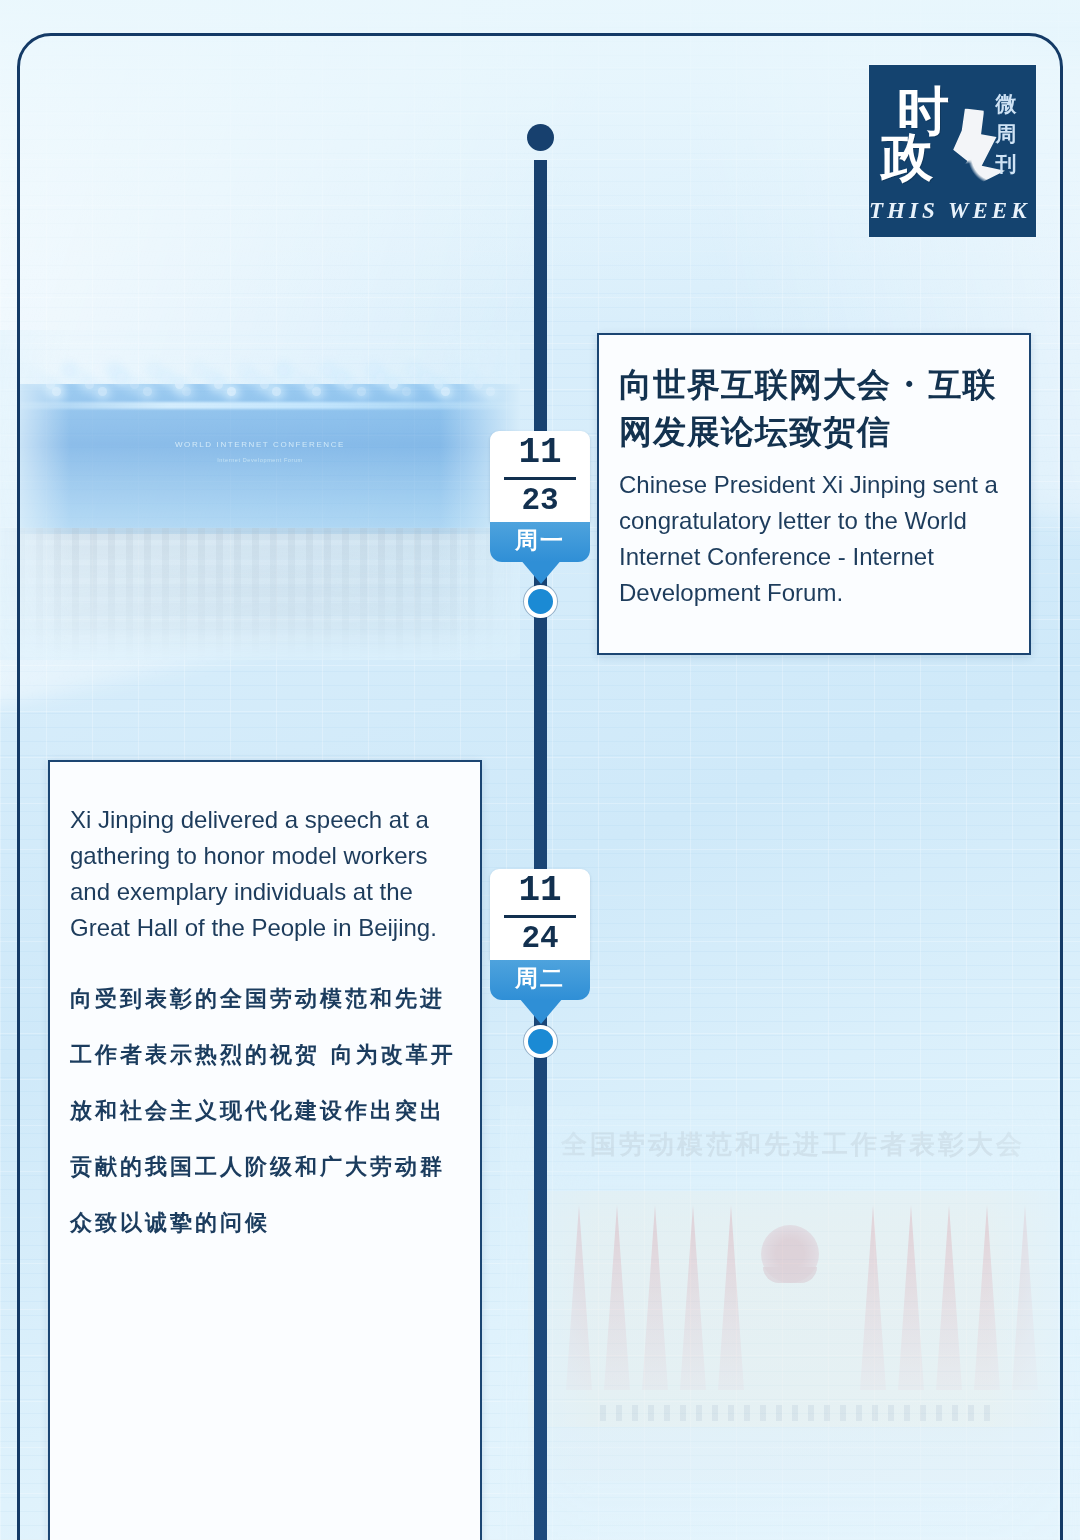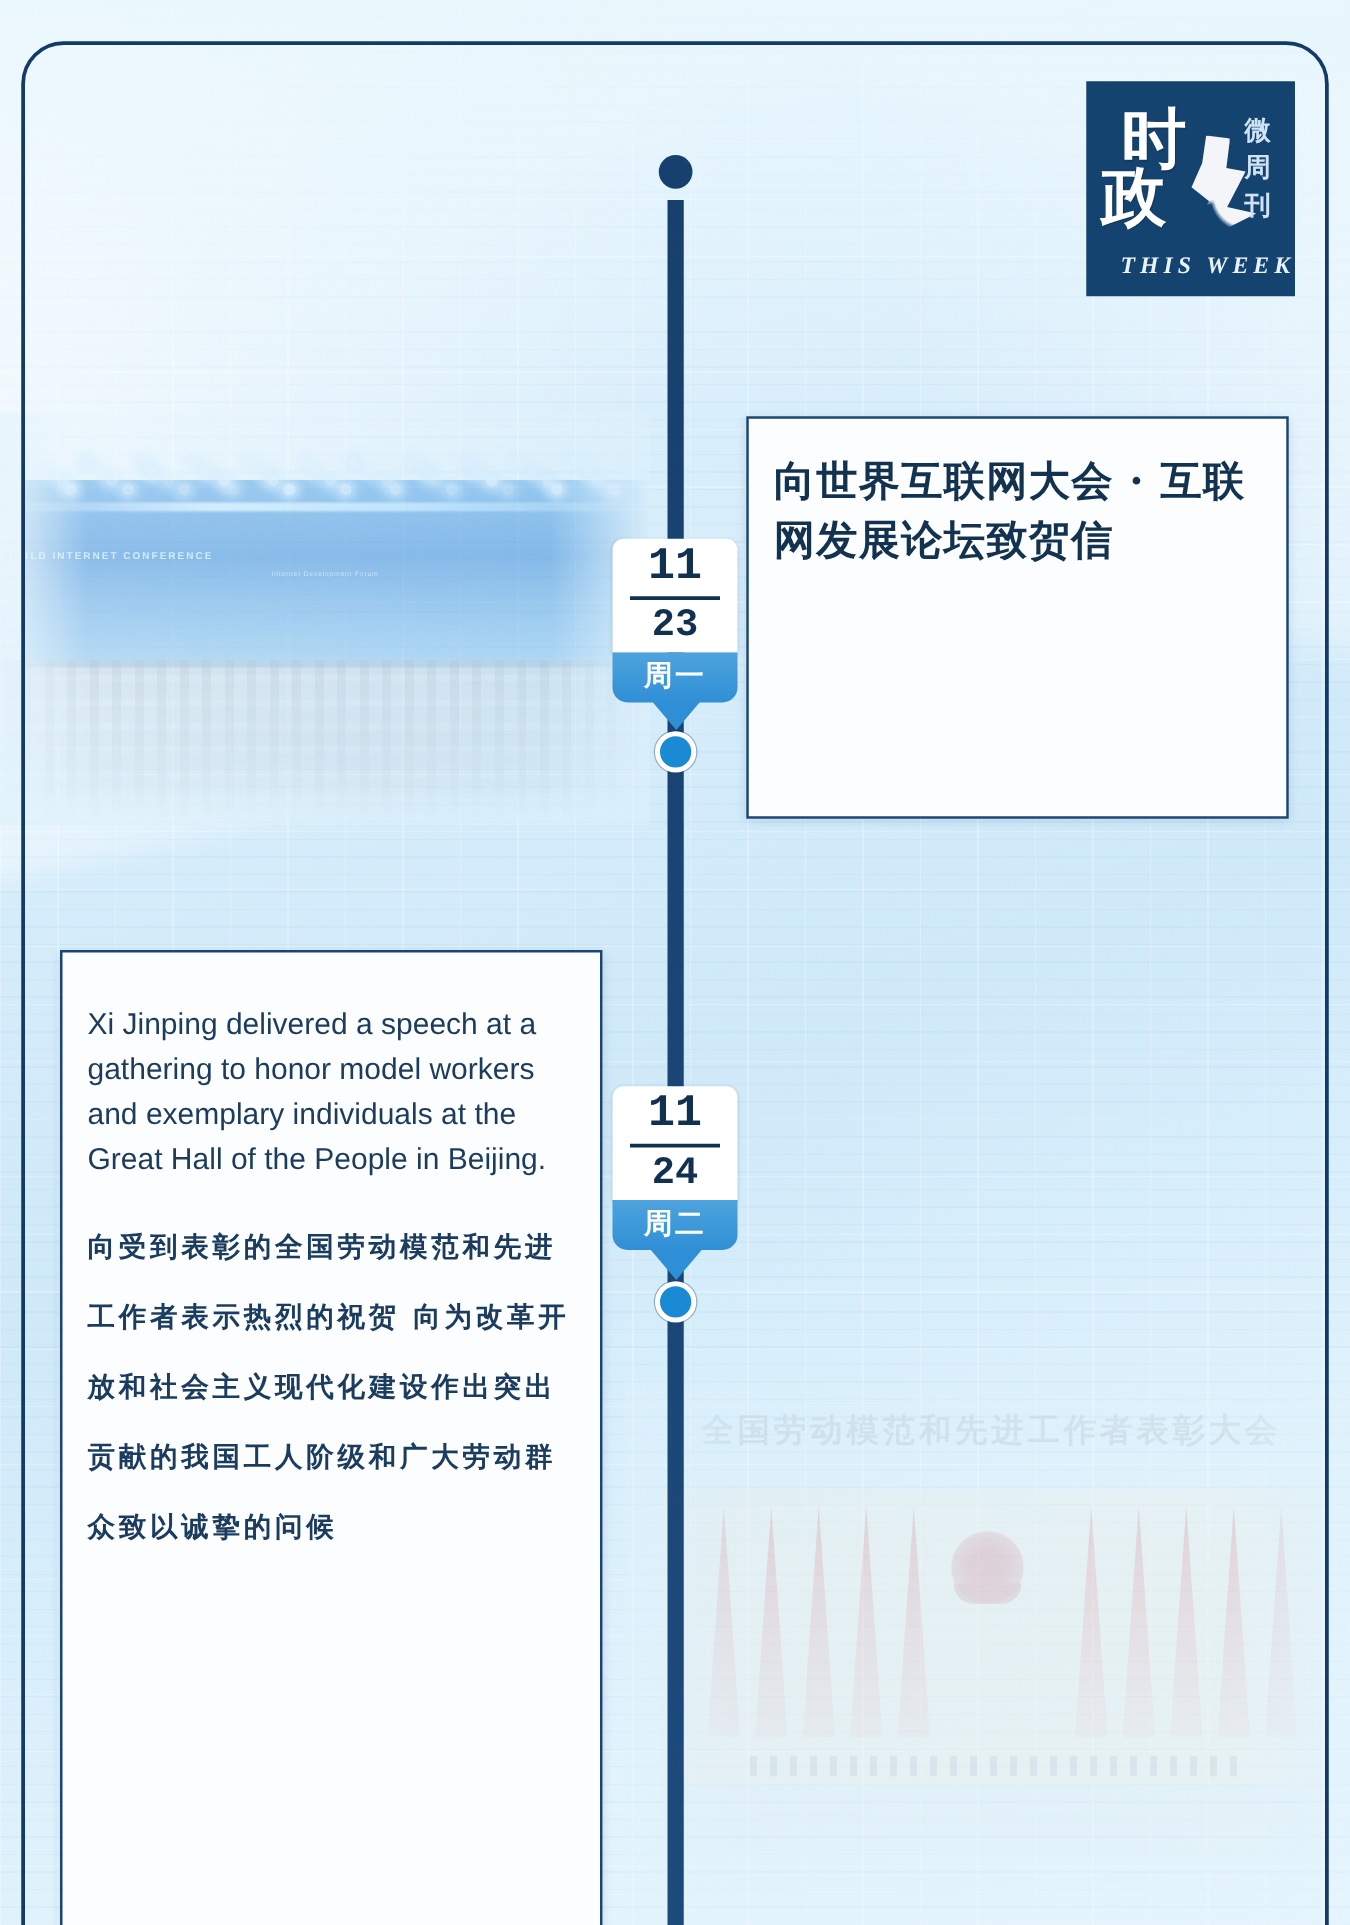--- a/index.html
+++ b/index.html
@@ -65,22 +65,22 @@
     position:absolute; left:20px; top:72px; width:500px; height:7px;
     background:linear-gradient(90deg, rgba(190,235,255,.2), #bfe6ff 30%, #9ed7ff 60%, rgba(190,235,255,.2));
     filter:blur(1px);
   }
   .p1-title{
     position:absolute; left:0; right:0; top:92px; text-align:center;
     color:#eaf6ff; font-size:13px; letter-spacing:1px; font-weight:bold;
     text-shadow:0 0 4px rgba(255,255,255,.5);
   }
   .p1-sub{
-    position:absolute; left:0; right:0; top:110px; text-align:left;
-    color:#bfe0f5; font-size:8px; letter-spacing:1.6px; font-weight:bold;
+    position:absolute; left:0; right:0; top:110px; text-align:center;
+    color:#bfe0f5; font-size:8px; letter-spacing:1.6px; font-weight:normal;
   }
   .p1-sub2{
     position:absolute; left:0; right:0; top:126px; text-align:center;
     color:#a9d4ee; font-size:5.5px; letter-spacing:.6px; line-height:8px;
   }
   .p1-crowd{
     position:absolute; left:0; top:198px; width:520px; height:132px;
     background:
       radial-gradient(ellipse at 20% 70%, rgba(120,140,160,.40), transparent 52%),
       radial-gradient(ellipse at 55% 62%, rgba(110,130,155,.42), transparent 55%),
@@ -186,23 +186,23 @@
     transform:rotate(-8deg);
     opacity:.95;
     clip-path:polygon(38% 0,68% 6%,58% 34%,82% 40%,52% 72%,88% 82%,18% 100%,4% 84%,30% 64%,10% 48%,28% 26%);
   }
   .logo-side{
     position:absolute; right:10px; top:16px; width:40px;
     color:#cfe3f5; font-family:"DejaVu Serif", serif; font-size:21px;
     line-height:30px; text-align:center; font-weight:bold;
   }
   .logo-week{
-    position:absolute; left:0; right:0; bottom:13px; text-align:right;
+    position:absolute; left:0; right:0; bottom:13px; text-align:left;
     color:#e8f2fb; font-family:"Liberation Serif", serif;
-    font-style:italic; font-weight:bold; font-size:19px; letter-spacing:4px;
+    font-style:italic; font-weight:bold; font-size:23px; letter-spacing:4px;
   }
 
   
   .tl-line{
     position:absolute; left:534px; top:160px; width:13px; height:1380px;
     background:linear-gradient(180deg,#17406e,#1d4a7d);
   }
   .tl-top-dot{
     position:absolute; left:527px; top:124px; width:27px; height:27px;
     border-radius:50%; background:#17406e;
@@ -406,20 +406,21 @@
     <div class="dc-top">
       <div class="dc-m">11</div>
       <div class="dc-rule"></div>
       <div class="dc-d">24</div>
     </div>
     <div class="dc-bot">周二</div>
   </div>
 
   <div class="card c1">
     <div class="card-title">向世界互联网大会 · 互联网发展论坛致贺信</div>
+    <div class="card-en">Chinese President Xi Jinping sent a congratulatory letter to the World Internet Conference - Internet Development Forum.</div>
   </div>
 
   <div class="card c2">
     <div class="card-en">Xi Jinping delivered a speech at a gathering to honor model workers and exemplary individuals at the Great Hall of the People in Beijing.</div>
     <div class="card-quote">向受到表彰的全国劳动模范和先进工作者表示热烈的祝贺 向为改革开放和社会主义现代化建设作出突出贡献的我国工人阶级和广大劳动群众致以诚挚的问候</div>
   </div>
 
 </div>
 
 </body></html>

